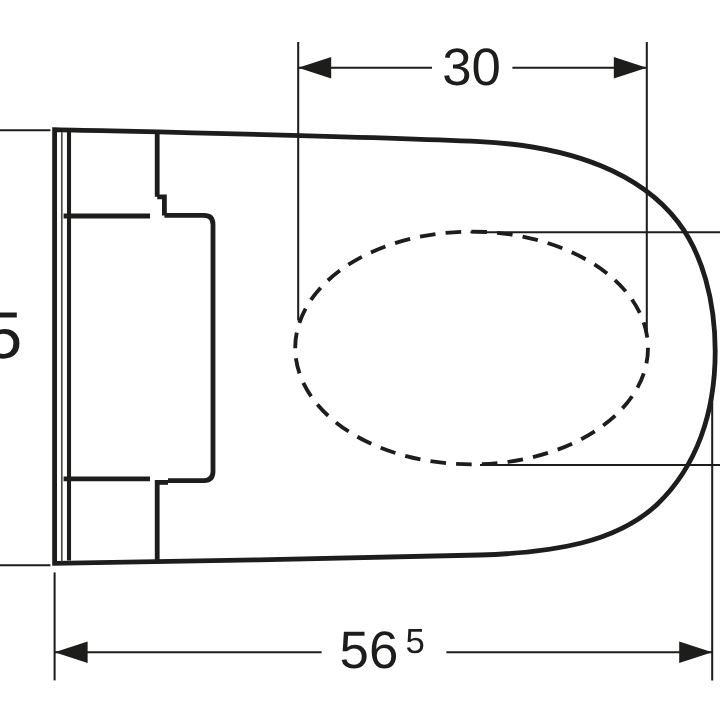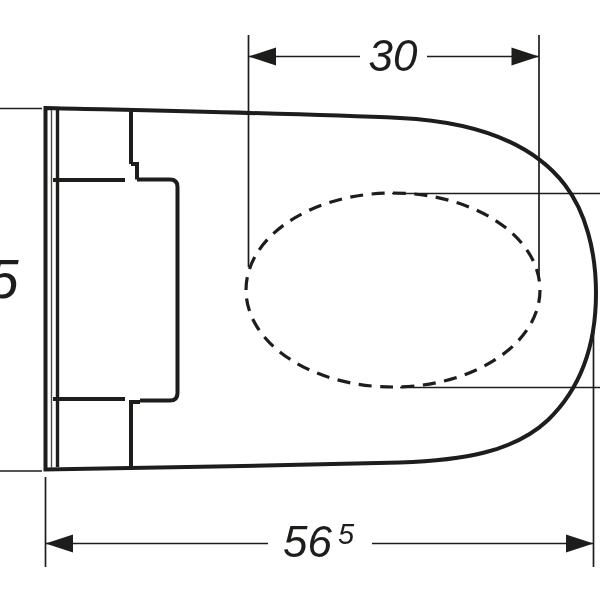--- a/index.html
+++ b/index.html
@@ -9,21 +9,20 @@
     height: 600px;
     background: #ffffff;
     overflow: hidden;
     font-family: "Liberation Sans", sans-serif;
   }
   #stage {
     position: relative;
     width: 600px;
     height: 600px;
     background: #ffffff;
-    font-style: italic;
   }
   svg { display: block; }
   .outline   { stroke: #1d1d1b; stroke-width: 4;   fill: none; stroke-linecap: butt; }
   .outline-fill { stroke: #1d1d1b; stroke-width: 4; fill: #ffffff; }
   .thin-wall { stroke: #4a4a48; stroke-width: 1.4; fill: none; }
   .dashed    { stroke: #1d1d1b; stroke-width: 3.2; fill: none; stroke-dasharray: 13 8.5; }
   .dim       { stroke: #1d1d1b; stroke-width: 1.7; fill: none; }
   .arrow     { fill: #1d1d1b; stroke: none; }
   .dim-text  { fill: #1d1d1b; font-family: "Liberation Sans", sans-serif; font-size: 44px; }
   .dim-text-sup { fill: #1d1d1b; font-family: "Liberation Sans", sans-serif; font-size: 29px; }

